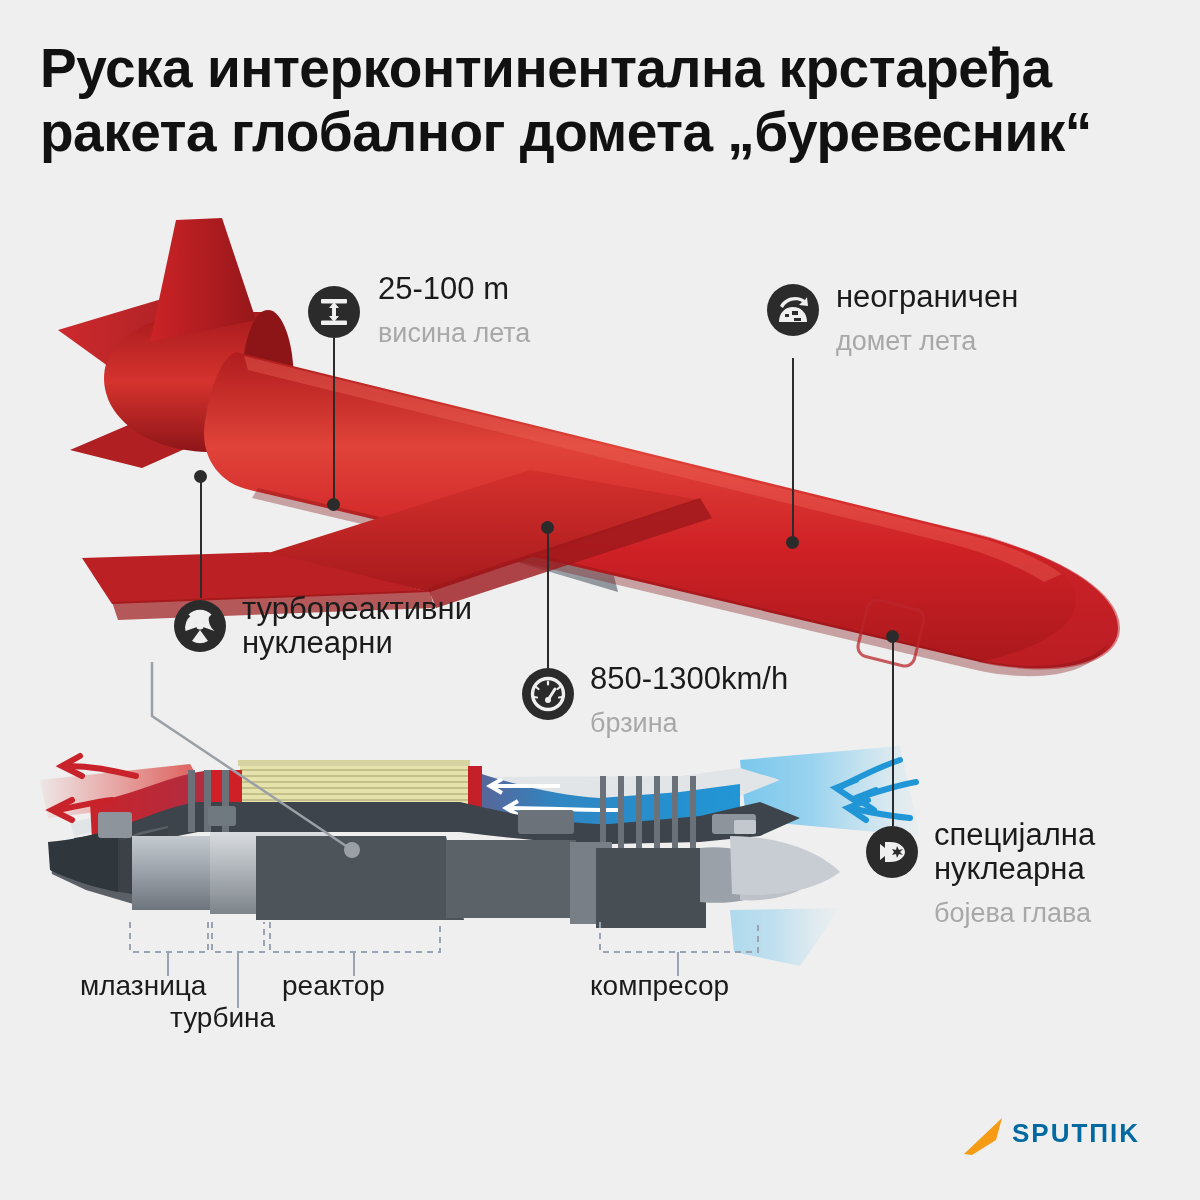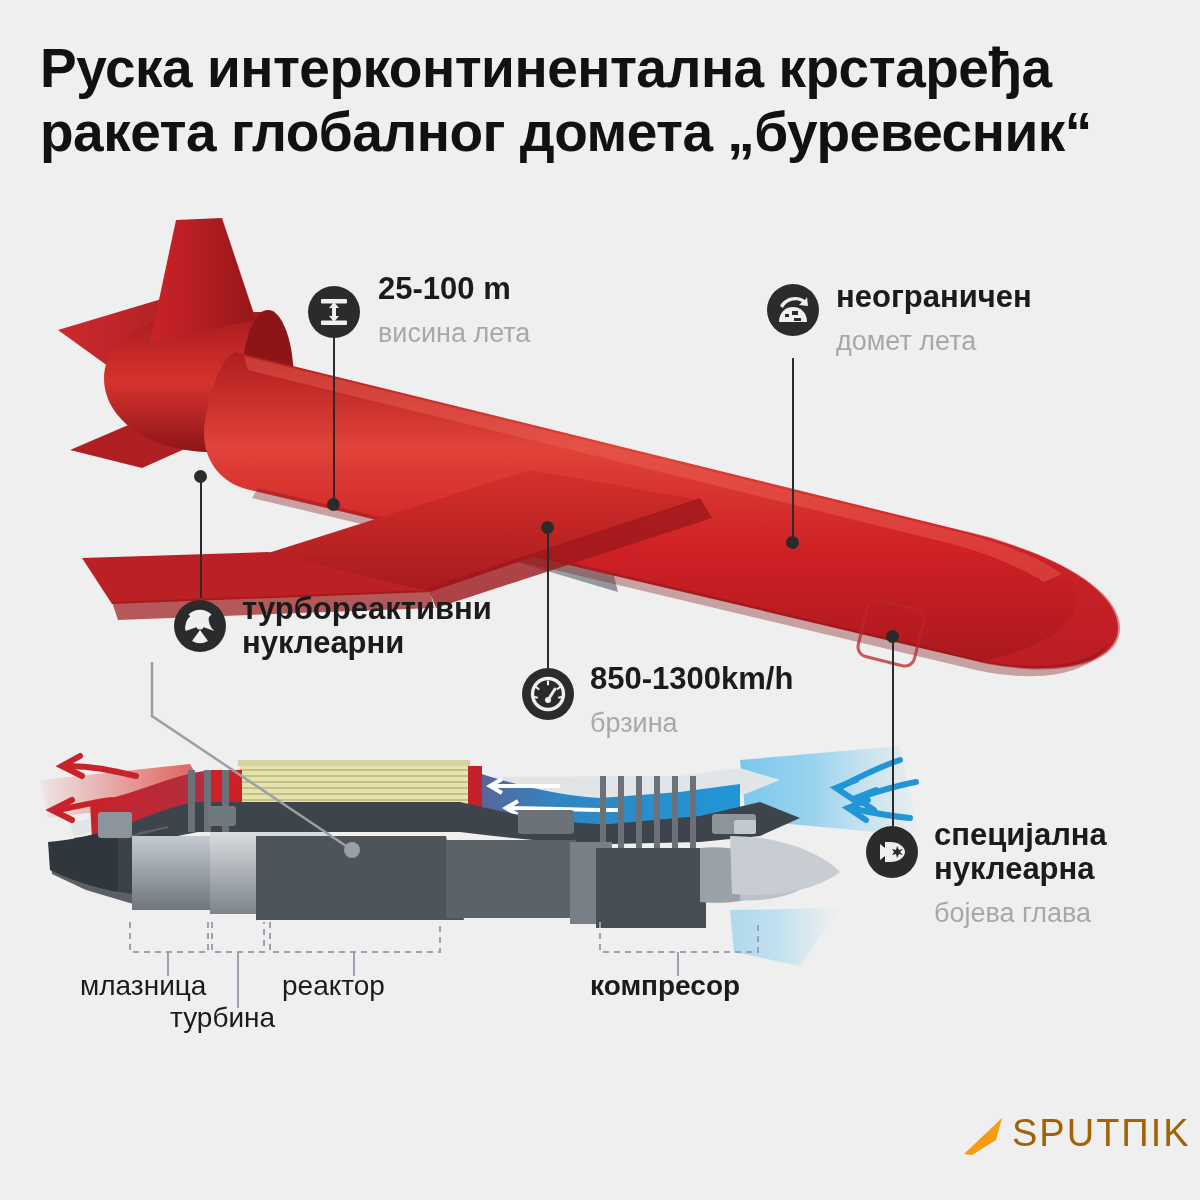--- a/index.html
+++ b/index.html
@@ -25,42 +25,42 @@
   
   .callout{position:absolute;}
   .badge{
     position:absolute;width:52px;height:52px;border-radius:50%;
     background:#2b2b2b;
   }
   .badge svg{position:absolute;left:0;top:0;width:52px;height:52px;}
   .ctext{position:absolute;}
   .ctext .main{
     font-size:31px;color:#1b1b1b;line-height:1.10;white-space:nowrap;
-    font-weight:700;
+    font-weight:400;
   }
   .ctext .sub{
     font-size:27px;color:#a8a8a8;line-height:1.15;margin-top:12px;white-space:nowrap;
   }
 
   .leader{position:absolute;background:#2b2b2b;width:2px;}
   .leaderdot{position:absolute;width:13px;height:13px;border-radius:50%;background:#2b2b2b;}
 
   
   .partlabel{
     position:absolute;font-size:28px;color:#1b1b1b;white-space:nowrap;
   }
 
   
   .source{
     position:absolute;left:44px;top:1119px;
     font-size:26px;color:#5a5a5a;white-space:nowrap;
   }
   .logo{position:absolute;left:962px;top:1112px;height:42px;}
   .logo .lw{
-    font-size:38px;font-weight:400;color:#a16207;letter-spacing:2px;
+    font-size:26px;font-weight:700;color:#0369a1;letter-spacing:2px;
     position:absolute;left:50px;top:0px;line-height:42px;
   }
 </style>
 </head>
 <body>
 
 <div id="stage">
 
   <div class="title">
     <span>Руска интерконтинентална крстаређа</span>
@@ -284,21 +284,21 @@
       <line x1="128" y1="32" x2="128" y2="56"></line>
       <line x1="198" y1="32" x2="198" y2="88"></line>
       <line x1="314" y1="32" x2="314" y2="56"></line>
       <line x1="638" y1="32" x2="638" y2="56"></line>
     </g>
   </svg>
 
   <div class="partlabel" style="left:80px;top:970px;">млазница</div>
   <div class="partlabel" style="left:170px;top:1002px;">турбина</div>
   <div class="partlabel" style="left:282px;top:970px;">реактор</div>
-  <div class="partlabel" style="left:590px;top:970px;font-weight:bold;">компресор</div>
+  <div class="partlabel" style="left:590px;top:970px;">компресор</div>
 
   <div class="callout">
     <div class="leader" style="left:333px;top:338px;height:168px;"></div>
     <div class="leaderdot" style="left:327px;top:498px;"></div>
     <div class="badge" style="left:308px;top:286px;">
       <svg viewBox="0 0 52 52">
         <rect x="13" y="13" width="26" height="4.5" rx="1" fill="#efefef"></rect>
         <rect x="13" y="34.5" width="26" height="4.5" rx="1" fill="#efefef"></rect>
         <rect x="24" y="19" width="4" height="14" fill="#efefef"></rect>
         <polygon points="26,16 31,22 21,22" fill="#efefef"></polygon>

